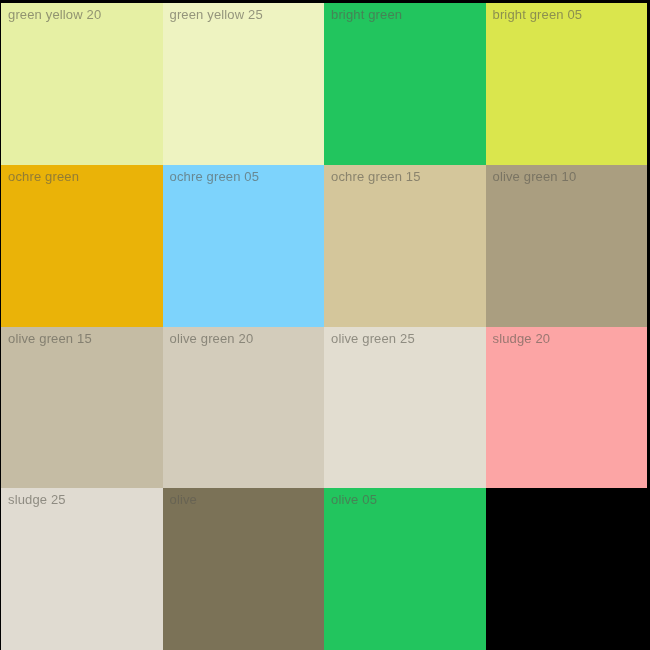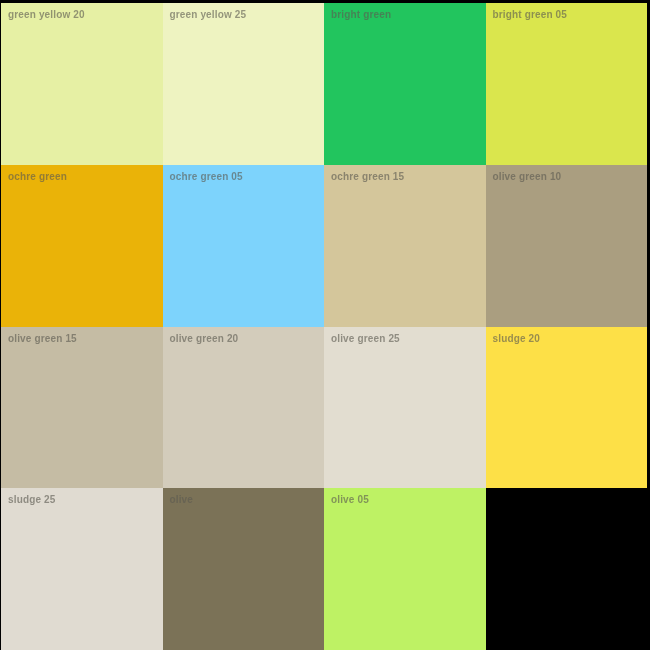--- a/index.html
+++ b/index.html
@@ -30,26 +30,26 @@
   }
   .swatch {
     position: relative;
     box-sizing: border-box;
     overflow: hidden;
   }
   .swatch-label {
     position: absolute;
     top: 6px;
     left: 7px;
-    font-size: 10px;
+    font-size: 13px;
     line-height: 11px;
     letter-spacing: 0.15px;
     color: rgba(92, 90, 80, 0.62);
     white-space: nowrap;
-    font-weight: 700;
+    font-weight: 400;
     user-select: none;
   }
 </style>
 </head>
 <body>
 
 <div id="palette-grid" style="background: rgb(0, 0, 0);">
     <div class="swatch" title="green yellow 20" style="background: rgb(230, 240, 164);">
       <span class="swatch-label">green yellow 20</span>
     </div>
@@ -76,25 +76,25 @@
     </div>
     <div class="swatch" title="olive green 15" style="background: rgb(197, 188, 164);">
       <span class="swatch-label">olive green 15</span>
     </div>
     <div class="swatch" title="olive green 20" style="background: rgb(211, 204, 187);">
       <span class="swatch-label">olive green 20</span>
     </div>
     <div class="swatch" title="olive green 25" style="background: rgb(226, 221, 208);">
       <span class="swatch-label">olive green 25</span>
     </div>
-    <div class="swatch" title="sludge 20" style="background: #fde047;">
+    <div class="swatch" title="sludge 20" style="background: #fca5a5;">
       <span class="swatch-label">sludge 20</span>
     </div>
     <div class="swatch" title="sludge 25" style="background: rgb(224, 219, 209);">
       <span class="swatch-label">sludge 25</span>
     </div>
     <div class="swatch" title="olive" style="background: rgb(123, 114, 87);">
       <span class="swatch-label">olive</span>
     </div>
-    <div class="swatch" title="olive 05" style="background: #bef264;">
+    <div class="swatch" title="olive 05" style="background: #22c55e;">
       <span class="swatch-label">olive 05</span>
     </div>
   </div>
 
 </body></html>

